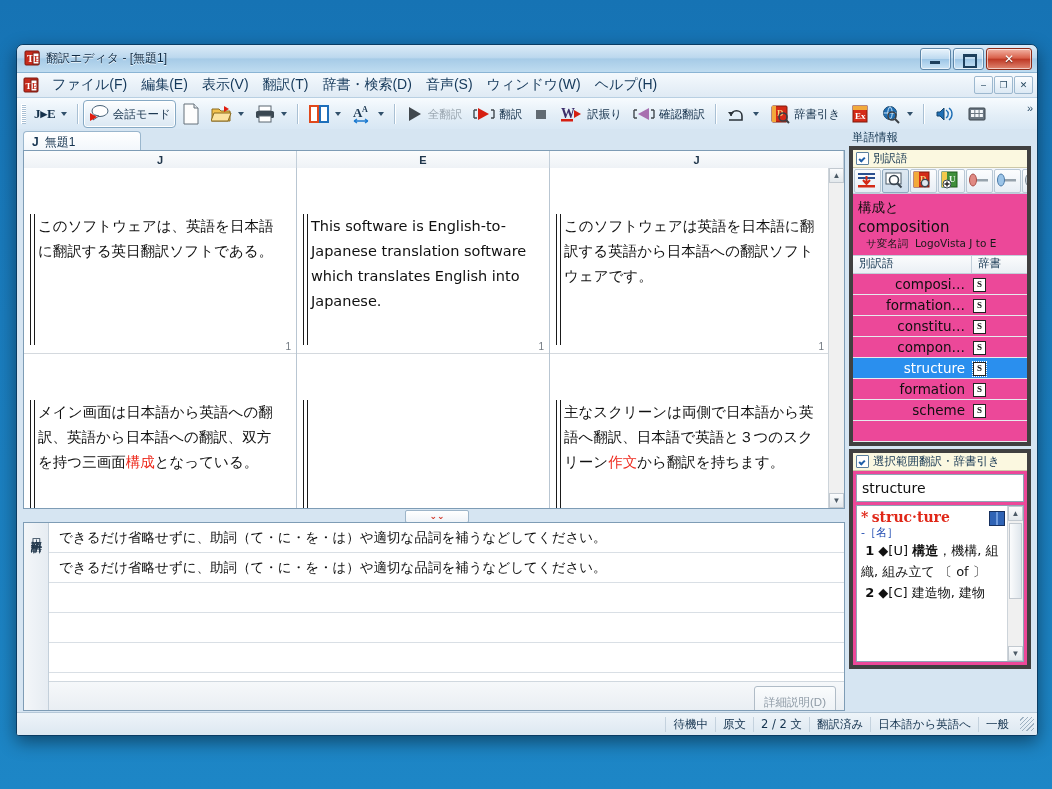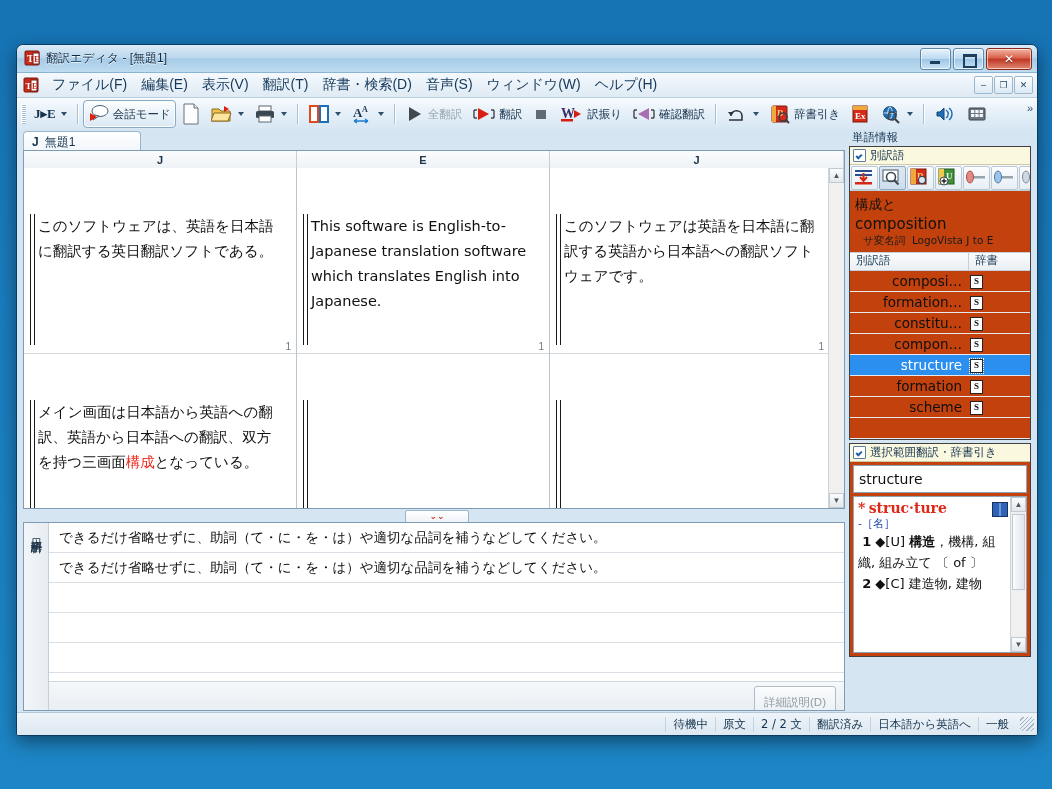--- a/index.html
+++ b/index.html
@@ -158,21 +158,21 @@
   .anrow .t{font-family:"DejaVu Sans","Liberation Sans",sans-serif;font-size:13.5px;color:#101010;}
   #anfoot{position:absolute;left:0;right:0;bottom:0;height:28px;
           background:linear-gradient(180deg,#f6f8fa,#e9eef3);border-top:1px solid #d0d8df;}
   #detailbtn{position:absolute;right:8px;top:4px;height:19px;padding:6px 9px;
      border:1px solid #b0bcc7;border-radius:3px;background:linear-gradient(180deg,#fafcfd,#e9eef3);
      display:flex;align-items:center;font-size:11.5px;color:#8e9aa5;}
   
   #sidebar{position:absolute;right:6px;top:0;width:182px;bottom:24px;}
   .sbtitle{height:17px;display:flex;align-items:center;padding-left:3px;
      font-size:11.5px;color:#12334f;font-family:"DejaVu Sans","Liberation Sans",sans-serif;}
-  .sbpanel{background:#c2410c;border:1px solid #404040;}
+  .sbpanel{background:#ec4899;border:4px solid #404040;}
   .sbcheckhdr{height:17px;background:#fbf8e0;border-bottom:1px solid #ccc8a8;
      display:flex;align-items:center;gap:4px;padding-left:3px;}
   .cbx{width:11px;height:11px;border:1px solid #5a7f9e;background:#fff;position:relative;border-radius:1px;}
   .cbx:after{content:"";position:absolute;left:2px;top:4px;width:4px;height:2px;border-left:2px solid #1f5fa8;
      border-bottom:2px solid #1f5fa8;transform:rotate(-45deg);}
   .sbcheckhdr span{font-size:11.5px;color:#12334f;font-family:"DejaVu Sans","Liberation Sans",sans-serif;}
   .sbtools{height:25px;background:linear-gradient(180deg,#f4f8fc,#e2ebf3);
            border-bottom:1px solid #c0cfdc;display:flex;align-items:center;padding:0 1px;gap:1px;overflow:hidden;}
   .sbt{width:25px;height:22px;border:1px solid #b9c8d5;border-radius:2px;
        background:linear-gradient(180deg,#fcfdfe,#e7eef5);position:relative;flex:none;}
@@ -489,20 +489,21 @@
           </div>
 
           <div class="pane p3">
             <div class="seg s1" style="margin-right:15px;">
               <div class="bar"></div>
               <div class="jtext">このソフトウェアは英語を日本語に翻訳する英語から日本語への翻訳ソフトウェアです。</div>
               <div class="num">1</div>
             </div>
             <div class="seg s2" style="margin-right:15px;">
               <div class="bar"></div>
+              <div class="jtext"><span>主なスクリーンは両側で日本語から英語へ翻訳、日本語で英語と３つのスクリーン</span><span class="hl">作文</span><span>から翻訳を持ちます。</span></div>
               <div class="num">2</div>
             </div>
 
             <div class="vsb">
               <div class="arw">
                   <i>▲</i>
                 </div>
               <div class="arw bot">
                   <i>▼</i>
                 </div>

